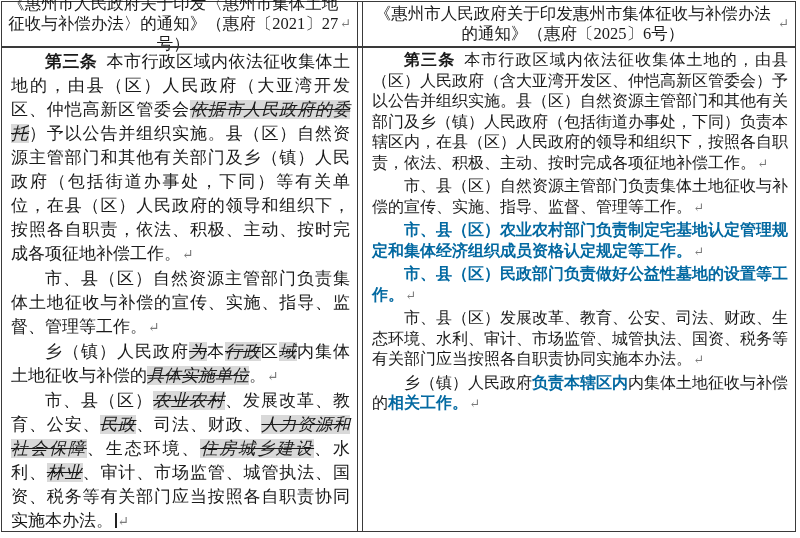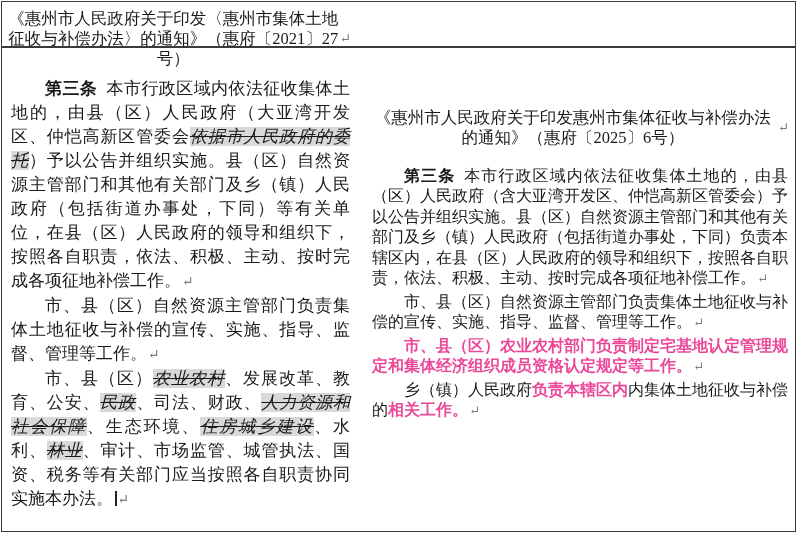--- a/index.html
+++ b/index.html
@@ -1,61 +1,64 @@
 <!DOCTYPE html>
 <html><head>
 <meta charset="utf-8">
 <style>
   html,body{margin:0;padding:0;background:#ffffff;}
   body{width:800px;height:538px;position:relative;overflow:hidden;
        font-family:"Liberation Serif","DejaVu Serif",serif;color:#1a1a1a;}
   .doc{position:absolute;left:1px;top:1px;width:795px;height:531px;
-       border:1.5px solid #3a3a3a;display:flex;background:#fff;box-sizing:border-box;align-items:center;}
+       border:1.5px solid #3a3a3a;display:flex;background:#fff;box-sizing:border-box;}
   .col{display:flex;flex-direction:column;box-sizing:border-box;}
   .col-left{width:355px;}
   .col-right{flex:1;}
   .divider{width:4px;border-left:1.5px solid #3a3a3a;border-right:1.5px solid #3a3a3a;}
   .hline{position:absolute;left:0;right:0;top:44px;height:1.5px;background:#3a3a3a;}
   .hdr{height:44px;display:flex;align-items:center;justify-content:center;
        text-align:center;font-size:16.5px;line-height:20px;padding:2px 6px;box-sizing:border-box;}
-  .body{flex:1;padding:16px 7px 4px 9px;text-align:justify;word-break:break-all;box-sizing:border-box;}
+  .body{flex:1;padding:4px 7px 4px 9px;text-align:justify;word-break:break-all;box-sizing:border-box;}
   .col-left .body{font-size:17px;line-height:24px;}
   .col-right .body{font-size:16px;line-height:20.5px;}
   .para{text-indent:2em;margin:0;}
   .col-right .para{margin-bottom:2px;}
   .run.bold{font-weight:bold;margin-right:.55em;}
   .run.del{font-style:italic;text-decoration:line-through;background:#d9d9d9;}
-  .run.red{color:#ec4899;font-weight:bold;}
+  .run.red{color:#0369a1;font-weight:bold;}
   .run.cursor{display:inline-block;width:1.5px;height:15px;background:#222;
               vertical-align:-2px;margin-left:2px;text-indent:0;}
   .pmark{color:#7a7a7a;font-size:82%;margin-left:1px;font-style:normal;
          text-decoration:none;font-weight:normal;}
 </style>
 </head>
 <body>
 
 <div class="doc">
   <div class="col col-left">
     <div class="hdr">
       <span>《惠州市人民政府关于印发〈惠州市集体土地征收与补偿办法〉的通知》（惠府〔2021〕27号）</span>
         <span class="pmark">↵</span>
     </div>
     <div class="body">
         <div class="para"><span class="run bold">第三条</span><span class="run ">本市行政区域内依法征收集体土地的，由县（区）人民政府（大亚湾开发区、仲恺高新区管委会</span><span class="run del">依据市人民政府的委托</span><span class="run ">）予以公告并组织实施。县（区）自然资源主管部门和其他有关部门及乡（镇）人民政府（包括街道办事处，下同）等有关单位，在县（区）人民政府的领导和组织下，按照各自职责，依法、积极、主动、按时完成各项征地补偿工作。</span><span class="pmark">↵</span></div>
         <div class="para"><span class="run ">市、县（区）自然资源主管部门负责集体土地征收与补偿的宣传、实施、指导、监督、管理等工作。</span><span class="pmark">↵</span></div>
+        <div class="para"><span class="run ">乡（镇）人民政府</span><span class="run del">为</span><span class="run ">本</span><span class="run del">行政</span><span class="run ">区</span><span class="run del">域</span><span class="run ">内集体土地征收与补偿的</span><span class="run del">具体实施单位</span><span class="run ">。</span><span class="pmark">↵</span></div>
         <div class="para"><span class="run ">市、县（区）</span><span class="run del">农业农村</span><span class="run ">、发展改革、教育、公安、</span><span class="run del">民政</span><span class="run ">、司法、财政、</span><span class="run del">人力资源和社会保障</span><span class="run ">、生态环境、</span><span class="run del">住房城乡建设</span><span class="run ">、水利、</span><span class="run del">林业</span><span class="run ">、审计、市场监管、城管执法、国资、税务等有关部门应当按照各自职责协同实施本办法。</span><span class="run cursor"></span><span class="pmark">↵</span></div>
       </div>
   </div>
   <div class="divider"></div>
   <div class="col col-right">
     <div class="hdr">
       <span>《惠州市人民政府关于印发惠州市集体征收与补偿办法的通知》（惠府〔2025〕6号）</span>
         <span class="pmark">↵</span>
     </div>
     <div class="body">
         <div class="para"><span class="run bold">第三条</span><span class="run ">本市行政区域内依法征收集体土地的，由县（区）人民政府（含大亚湾开发区、仲恺高新区管委会）予以公告并组织实施。县（区）自然资源主管部门和其他有关部门及乡（镇）人民政府（包括街道办事处，下同）负责本辖区内，在县（区）人民政府的领导和组织下，按照各自职责，依法、积极、主动、按时完成各项征地补偿工作。</span><span class="pmark">↵</span></div>
         <div class="para"><span class="run ">市、县（区）自然资源主管部门负责集体土地征收与补偿的宣传、实施、指导、监督、管理等工作。</span><span class="pmark">↵</span></div>
         <div class="para"><span class="run red">市、县（区）农业农村部门负责制定宅基地认定管理规定和集体经济组织成员资格认定规定等工作。</span><span class="pmark">↵</span></div>
+        <div class="para"><span class="run red">市、县（区）民政部门负责做好公益性墓地的设置等工作。</span><span class="pmark">↵</span></div>
+        <div class="para"><span class="run ">市、县（区）发展改革、教育、公安、司法、财政、生态环境、水利、审计、市场监管、城管执法、国资、税务等有关部门应当按照各自职责协同实施本办法。</span><span class="pmark">↵</span></div>
         <div class="para"><span class="run ">乡（镇）人民政府</span><span class="run red">负责本辖区内</span><span class="run ">内集体土地征收与补偿的</span><span class="run red">相关工作。</span><span class="pmark">↵</span></div>
       </div>
   </div>
   <div class="hline"></div>
 </div>
 
 </body></html>

